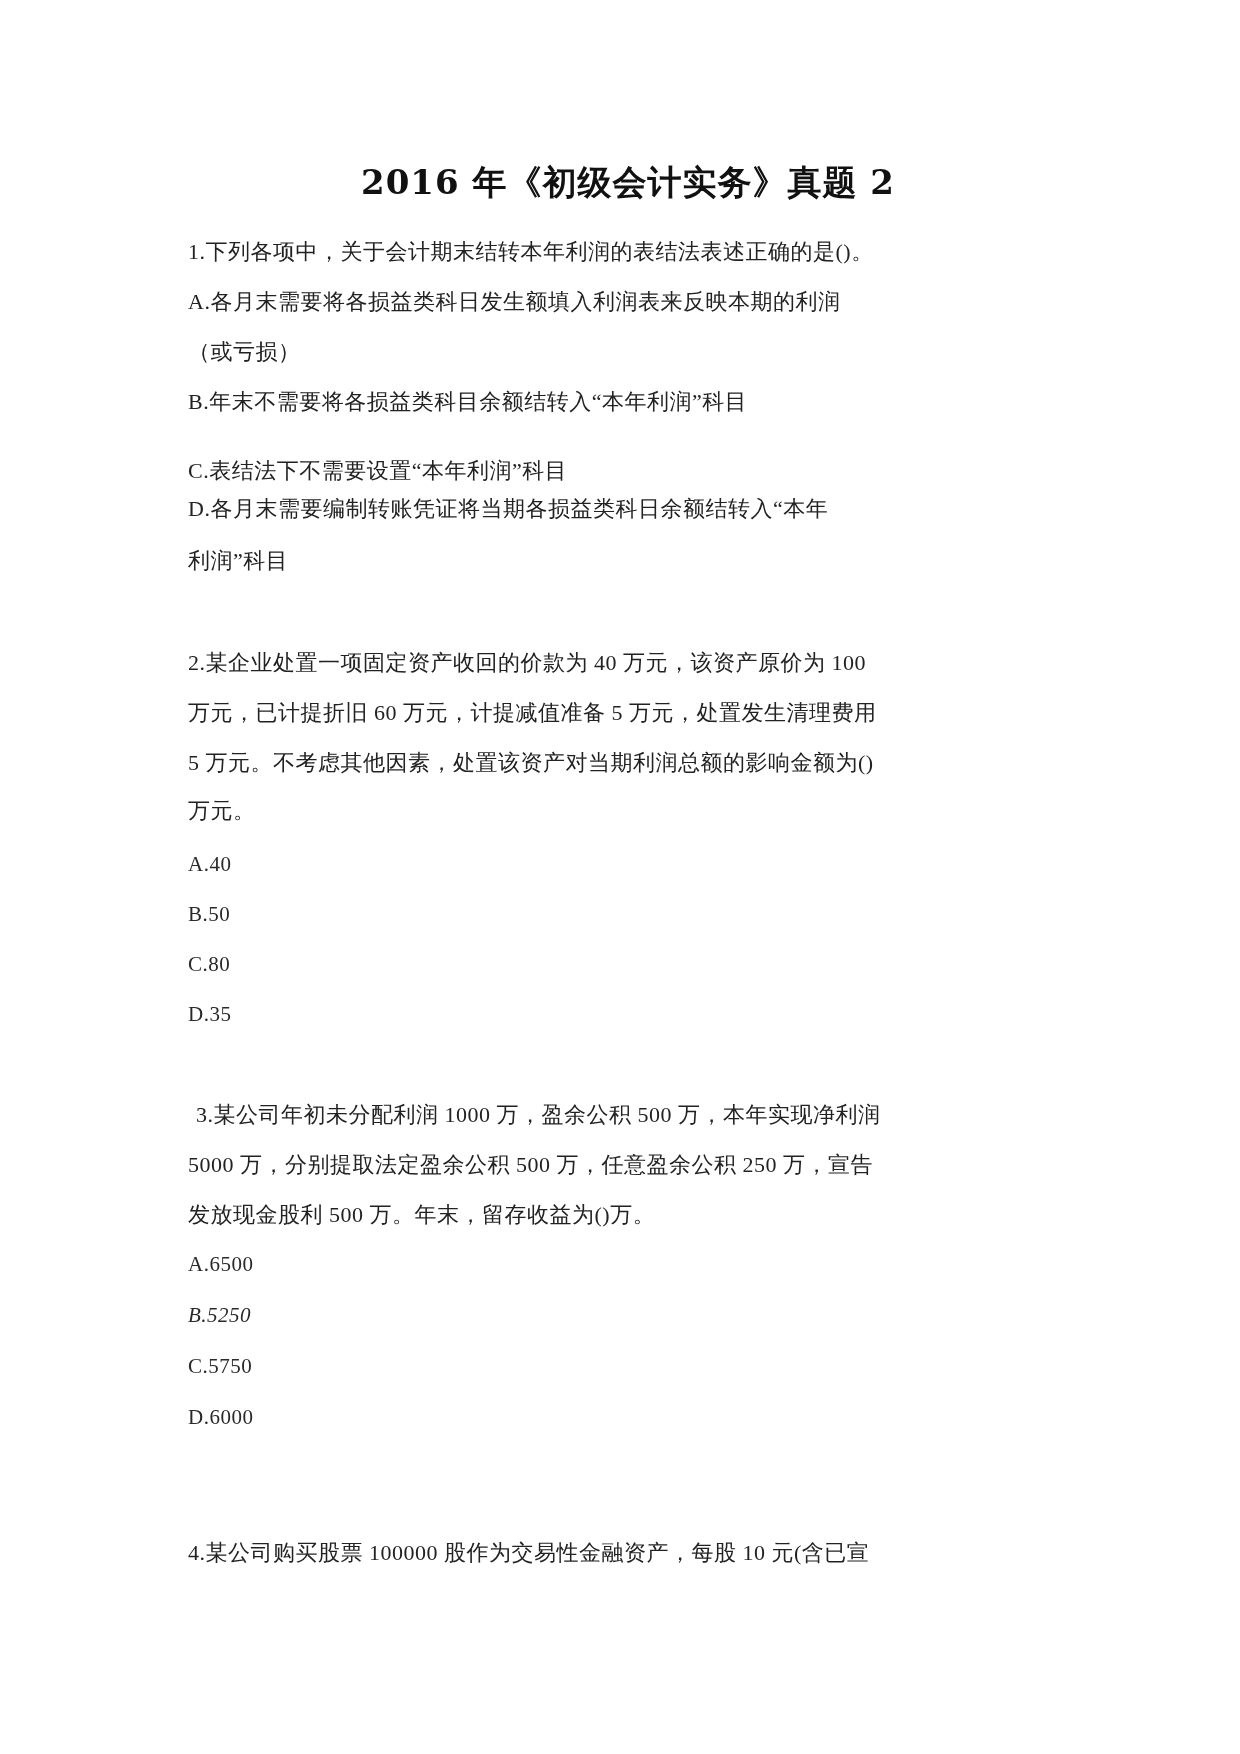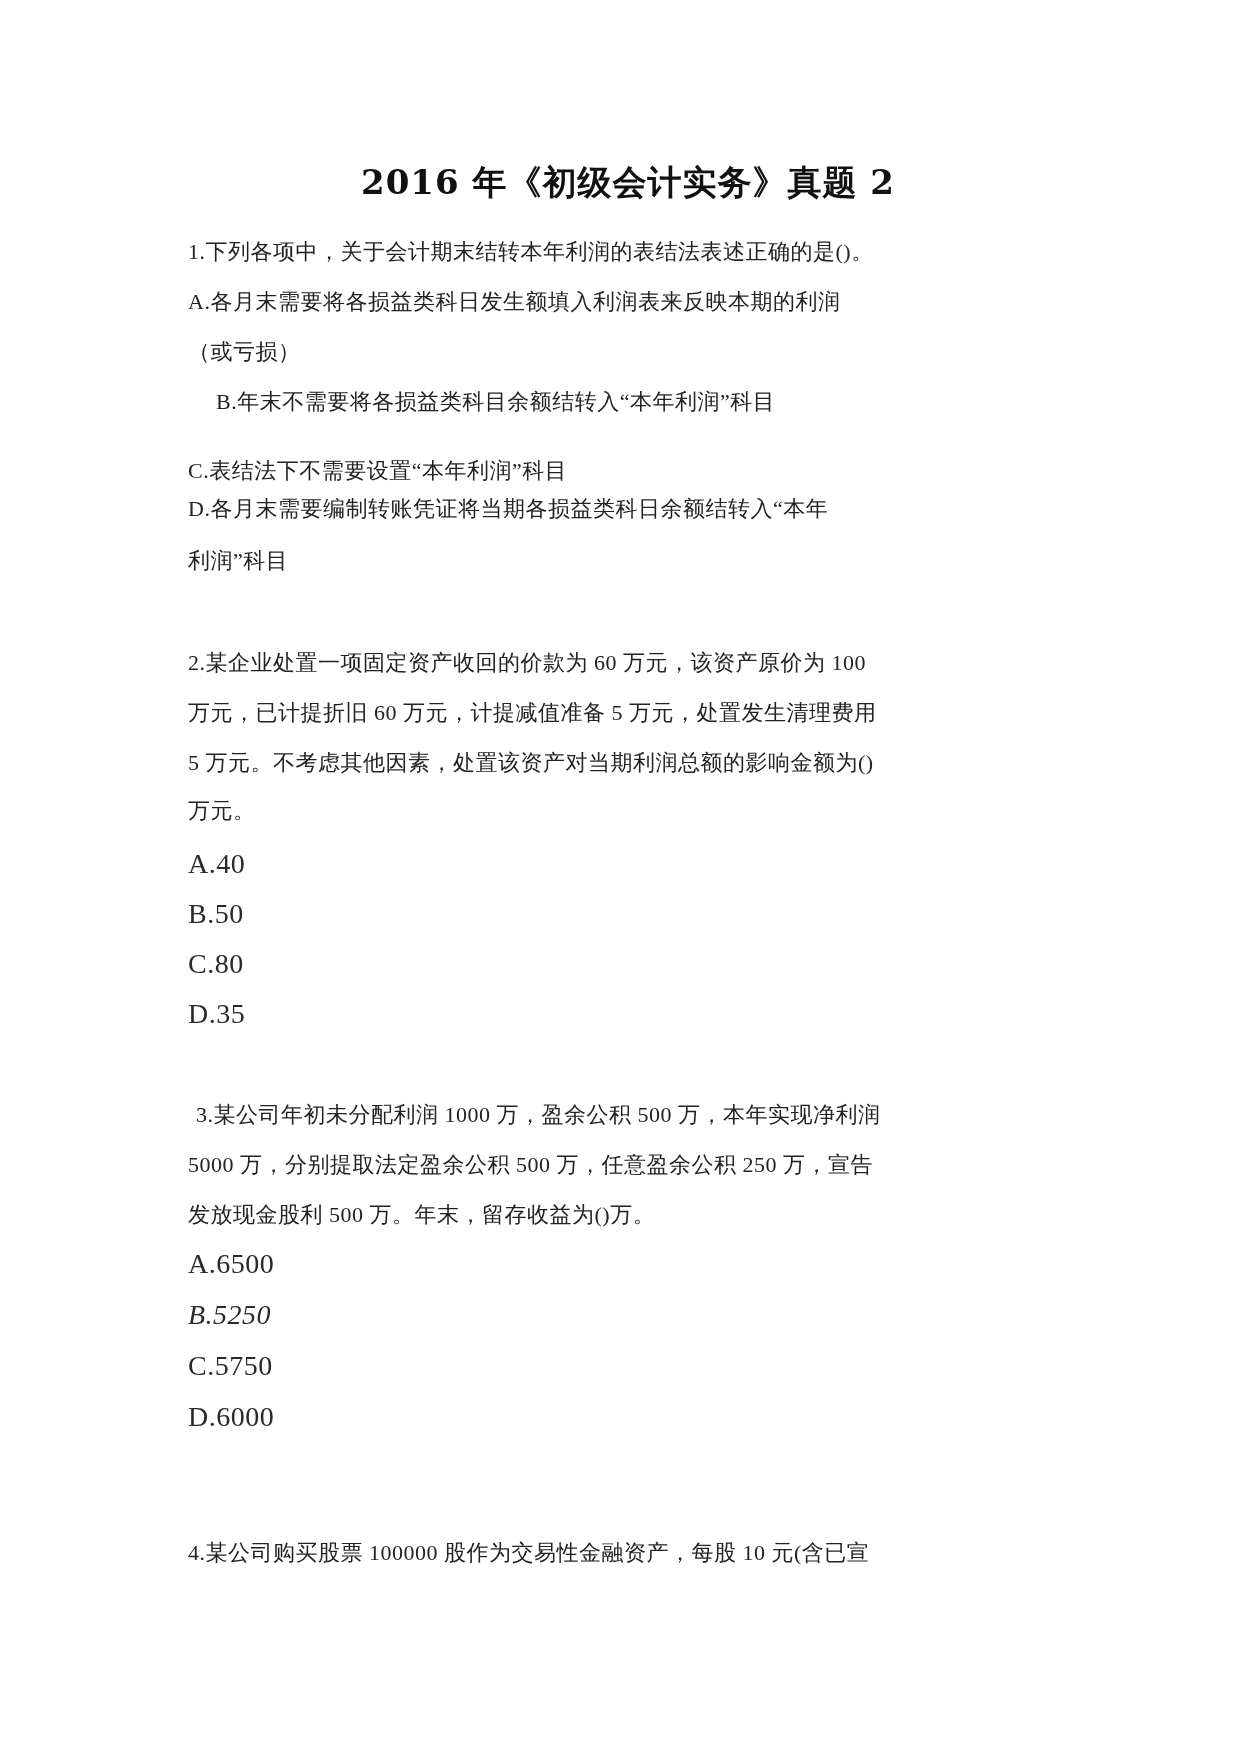--- a/index.html
+++ b/index.html
@@ -38,44 +38,44 @@
     position: absolute;
     left: 188px;
     font-size: 22px;
     line-height: 30px;
     white-space: pre;
     color: #222;
     letter-spacing: 0.5px;
     font-family: Liberation Serif, serif;
   }
   .opt {
-    font-size: 28px;
+    font-size: 21px;
     font-family: "Liberation Serif", "DejaVu Serif", serif;
     color: #2a2a2a;
   }
 </style>
 </head>
 <body>
 
 <div class="page">
 
   <div class="title">2016 年《初级会计实务》真题 2</div>
 
   <div>
     <div class="line" style="top:237px;">1.下列各项中，关于会计期末结转本年利润的表结法表述正确的是()。</div>
     <div class="line" style="top:287px;">A.各月末需要将各损益类科日发生额填入利润表来反映本期的利润</div>
     <div class="line" style="top:337px;">（或亏损）</div>
-    <div class="line" style="top:387px;margin-left:28px;">B.年末不需要将各损益类科目余额结转入“本年利润”科目</div>
+    <div class="line" style="top:387px;">B.年末不需要将各损益类科目余额结转入“本年利润”科目</div>
     <div class="line" style="top:456px;text-align:right;">C.表结法下不需要设置“本年利润”科目</div>
     <div class="line" style="top:494px;">D.各月末需要编制转账凭证将当期各损益类科日余额结转入“本年</div>
     <div class="line" style="top:546px;">利润”科目</div>
   </div>
 
   <div>
-    <div class="line" style="top:648px;">2.某企业处置一项固定资产收回的价款为 60 万元，该资产原价为 100</div>
+    <div class="line" style="top:648px;">2.某企业处置一项固定资产收回的价款为 40 万元，该资产原价为 100</div>
     <div class="line" style="top:698px;">万元，已计提折旧 60 万元，计提减值准备 5 万元，处置发生清理费用</div>
     <div class="line" style="top:748px;">5 万元。不考虑其他因素，处置该资产对当期利润总额的影响金额为()</div>
     <div class="line" style="top:796px;">万元。</div>
     <div class="line opt" style="top:849px;">A.40</div>
     <div class="line opt" style="top:899px;text-align:center;">B.50</div>
     <div class="line opt" style="top:949px;">C.80</div>
     <div class="line opt" style="top:999px;">D.35</div>
   </div>
 
   <div>

